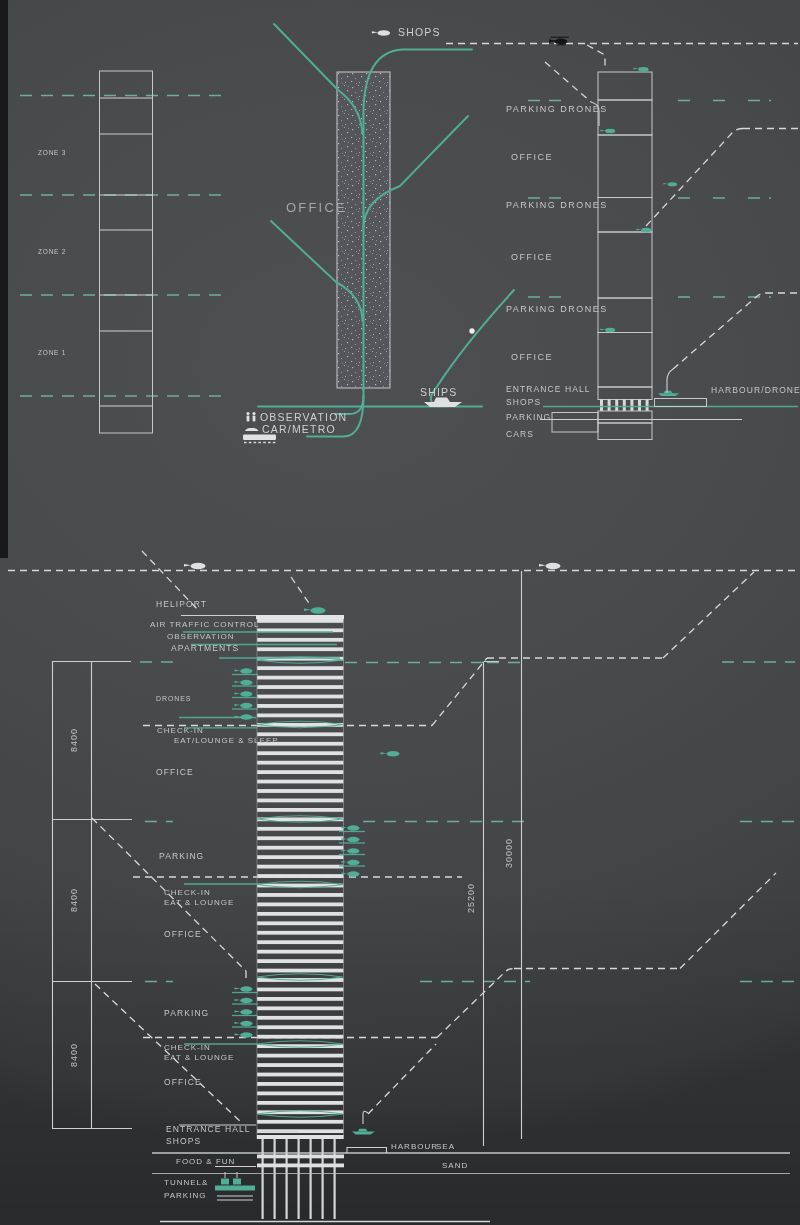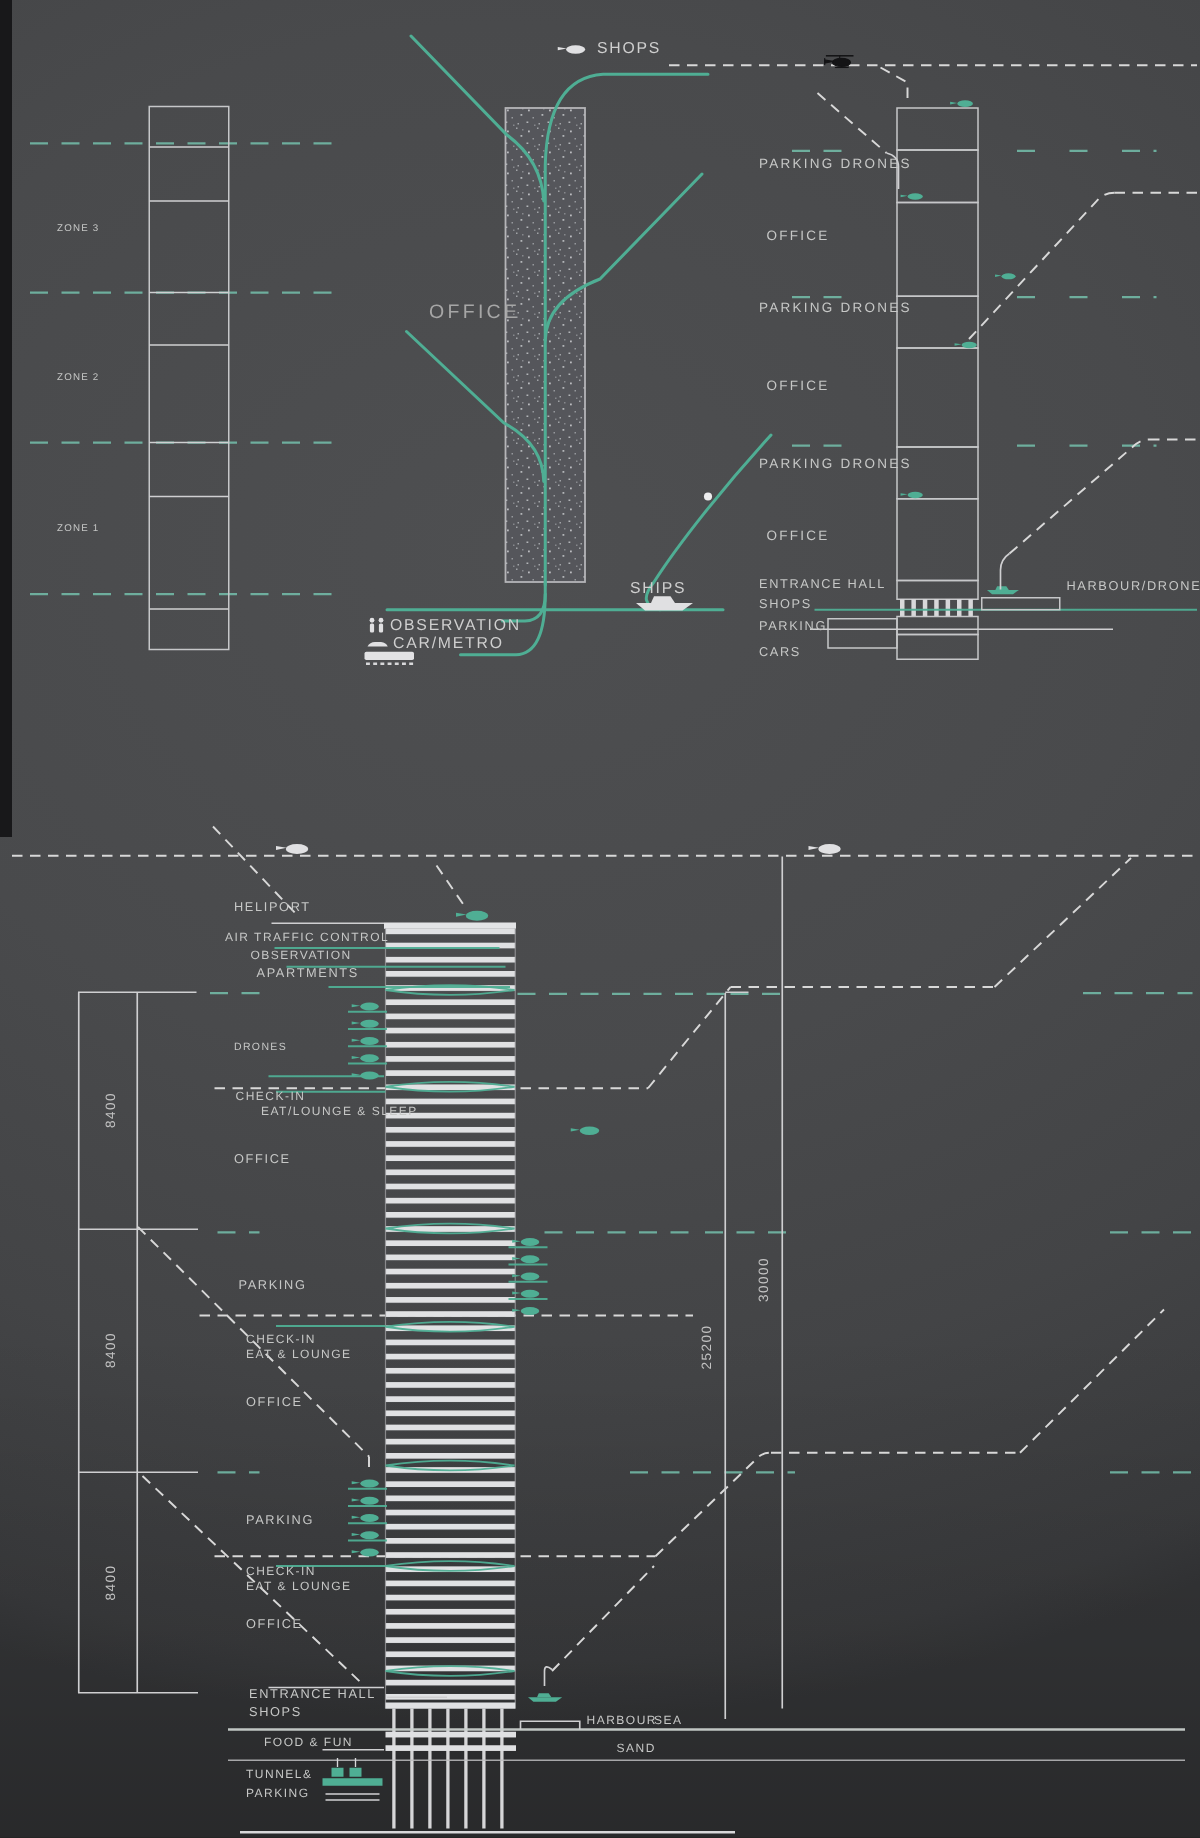--- a/index.html
+++ b/index.html
@@ -353,20 +353,20 @@
   <div class="lbl s8" style="left:164px;top:1043px">CHECK-IN</div>
   <div class="lbl s8" style="left:164px;top:1053px">EAT &amp; LOUNGE</div>
   <div class="lbl s85" style="left:164px;top:1078px">OFFICE</div>
   <div class="lbl s85" style="left:166px;top:1125px">ENTRANCE HALL</div>
   <div class="lbl s85" style="left:166px;top:1137px">SHOPS</div>
   <div class="lbl s8" style="left:176px;top:1157px">FOOD &amp; FUN</div>
   <div class="lbl s8" style="left:164px;top:1178px">TUNNEL&amp;</div>
   <div class="lbl s8" style="left:164px;top:1191px">PARKING</div>
   <div class="lbl s8" style="left:391px;top:1142px">HARBOUR</div>
   <div class="lbl s8" style="left:436px;top:1142px">SEA</div>
-  <div class="lbl s8" style="left:411px;top:1161px">SAND</div>
+  <div class="lbl s8" style="left:442px;top:1161px">SAND</div>
 
   <div class="lbl dim rot" style="left:74px;top:740px">8400</div>
   <div class="lbl dim rot" style="left:74px;top:900px">8400</div>
   <div class="lbl dim rot" style="left:74px;top:1055px">8400</div>
   <div class="lbl dim rot" style="left:471px;top:898px">25200</div>
   <div class="lbl dim rot" style="left:509px;top:853px">30000</div>
 </div>
 
 </body></html>

